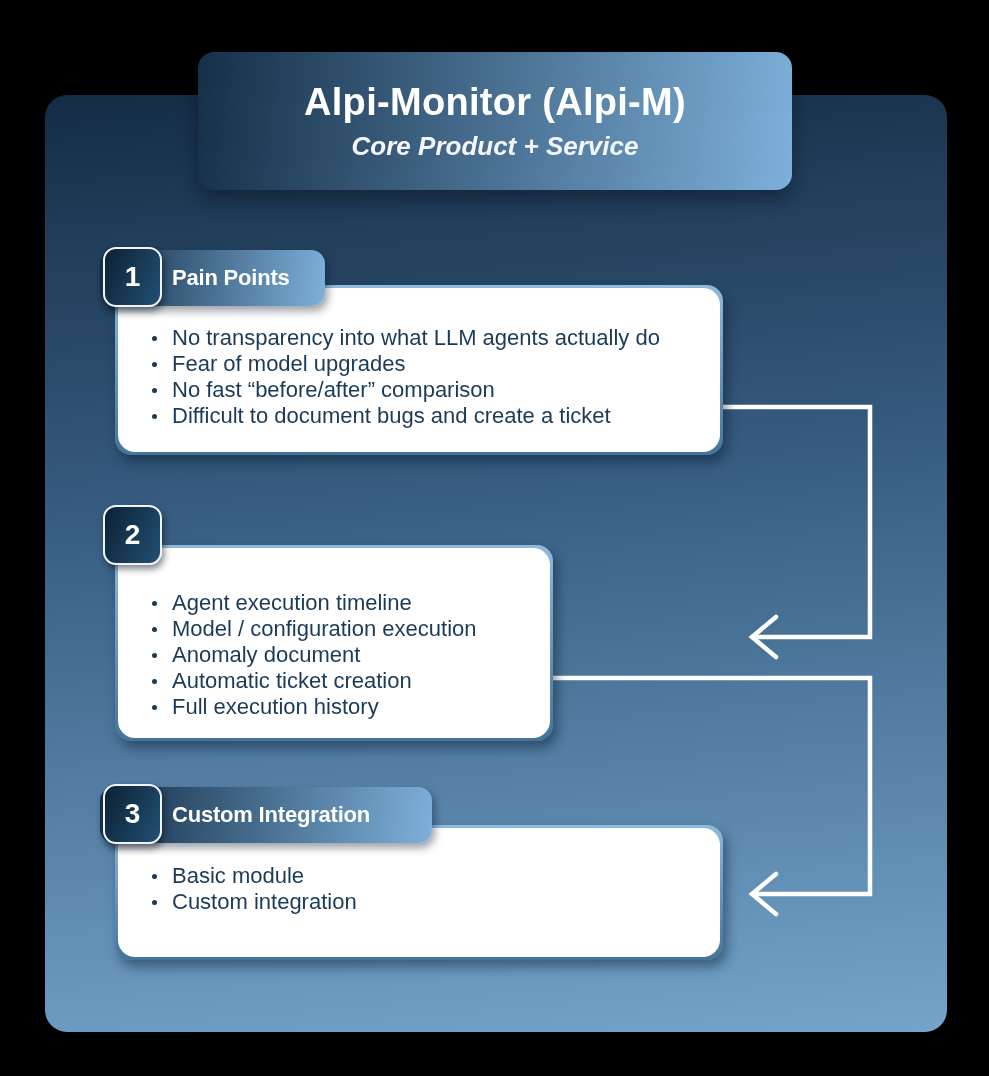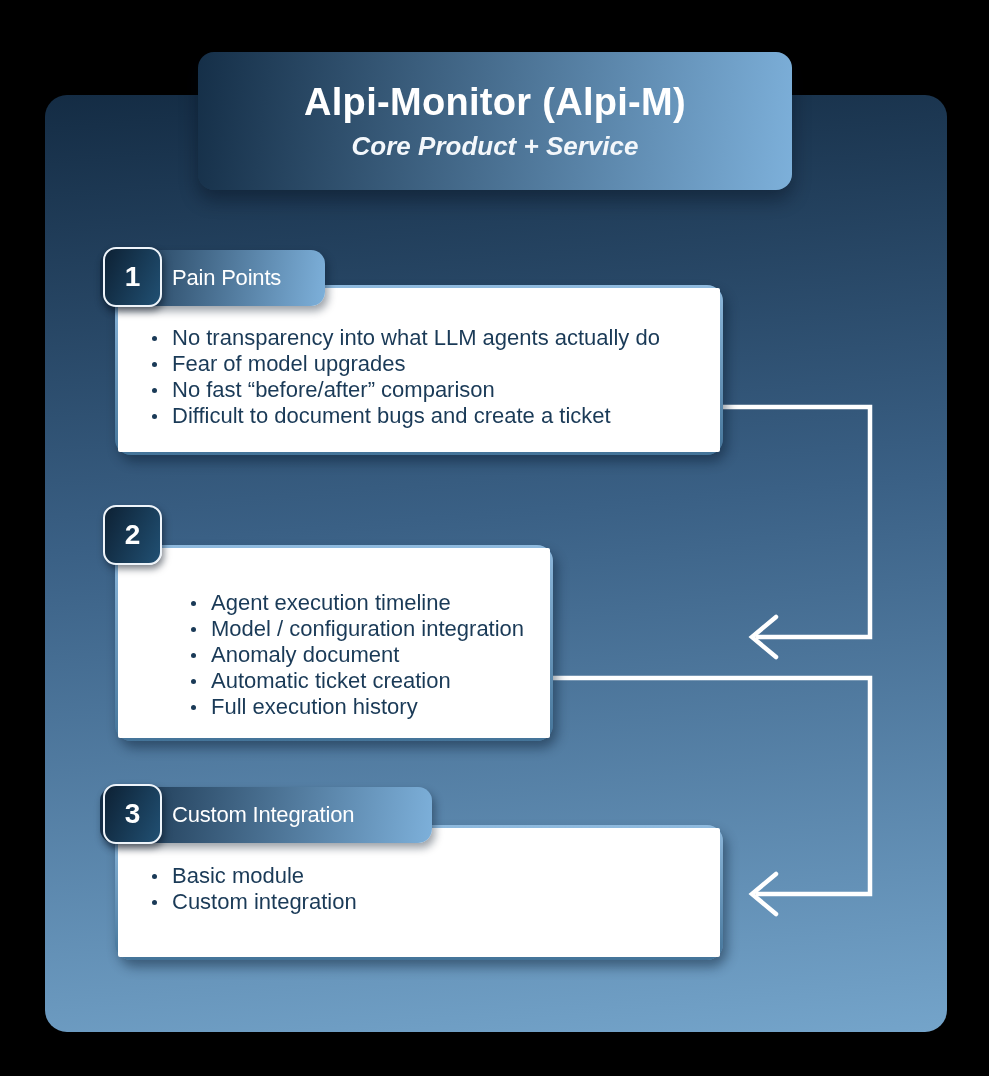--- a/index.html
+++ b/index.html
@@ -25,54 +25,54 @@
     box-shadow:0 10px 18px rgba(4,12,24,.4);
     display:flex;flex-direction:column;align-items:center;justify-content:center;gap:7px;
   }
   .title{font-size:38px;font-weight:bold;color:#ffffff;letter-spacing:.3px;}
   .subtitle{font-size:26px;font-style:italic;color:#f3f7fb;font-weight:bold;}
   .pill{
     position:absolute;height:56px;border-radius:14px;z-index:4;
     background:linear-gradient(97deg,var(--grad_dark,#173450),var(--grad_light,#7fb1d9));
     box-shadow:3px 5px 9px rgba(6,20,38,.4);
     display:flex;align-items:center;padding-left:72px;box-sizing:border-box;
-    color:#fff;font-weight:normal;font-size:22px;white-space:nowrap;letter-spacing:-0.2px;
+    color:#fff;font-weight:bold;font-size:22px;white-space:nowrap;letter-spacing:-0.2px;
   }
   #pill1{left:100px;top:250px;width:225px;}
   #pill2{left:100px;top:508px;width:692px;}
   #pill3{left:100px;top:787px;width:332px;}
   .badge{
     position:absolute;width:59px;height:60px;border-radius:13px;z-index:5;
     border:2px solid #eef4fa;box-sizing:border-box;
     background:linear-gradient(115deg,var(--badge_dark,#0d2134),var(--badge_light,#215073));
     box-shadow:2px 4px 7px rgba(4,14,28,.5);
     display:flex;align-items:center;justify-content:center;
     color:#fff;font-size:28px;font-weight:bold;
   }
   #badge1{left:103px;top:247px;} #badge2{left:103px;top:505px;} #badge3{left:103px;top:784px;}
   .card{
     position:absolute;border-radius:16px;padding:3px;z-index:3;box-sizing:border-box;
     background:linear-gradient(180deg,var(--card_border_top,#8fbade),var(--card_border_bottom,#447499));
     box-shadow:4px 7px 12px rgba(6,24,44,.45);
   }
-  .card-inner{width:100%;height:100%;border-radius:2px;background:#ffffff;box-sizing:border-box;}
+  .card-inner{width:100%;height:100%;border-radius:17px;background:#ffffff;box-sizing:border-box;}
   #card1{left:115px;top:285px;width:608px;height:170px;}
   #card2{left:115px;top:545px;width:438px;height:196px;}
   #card3{left:115px;top:825px;width:608px;height:135px;}
   ul.bullets{
     margin:0;padding:0;list-style:none;
     color:var(--text_dark,#1a3a57);font-size:22px;line-height:26px;
   }
   .bullets li{position:relative;padding-left:54px;white-space:nowrap;}
   .bullets li::before{
     content:"";position:absolute;left:34px;top:11px;width:5px;height:5px;
     border-radius:50%;background:currentColor;
   }
   #card1 .bullets{padding-top:37px;}
-  #card2 .bullets{padding-top:42px;padding-left:39px;}
+  #card2 .bullets{padding-top:42px;}
   #card3 .bullets{padding-top:35px;}
 </style>
 </head>
 <body>
 
 <div class="stage">
 
   <div class="panel"></div>
 
   <svg class="connectors" viewBox="0 0 989 1076">
@@ -104,21 +104,21 @@
     </div>
   </div>
 
   <div class="badge" id="badge2">
     <span>2</span>
   </div>
   <div class="card" id="card2">
     <div class="card-inner">
       <ul class="bullets">
         <li>Agent execution timeline</li>
-        <li>Model / configuration integration</li>
+        <li>Model / configuration execution</li>
         <li>Anomaly document</li>
         <li>Automatic ticket creation</li>
         <li>Full execution history</li>
       </ul>
     </div>
   </div>
 
   <div class="pill" id="pill3">
     <span>Custom Integration</span>
   </div>

